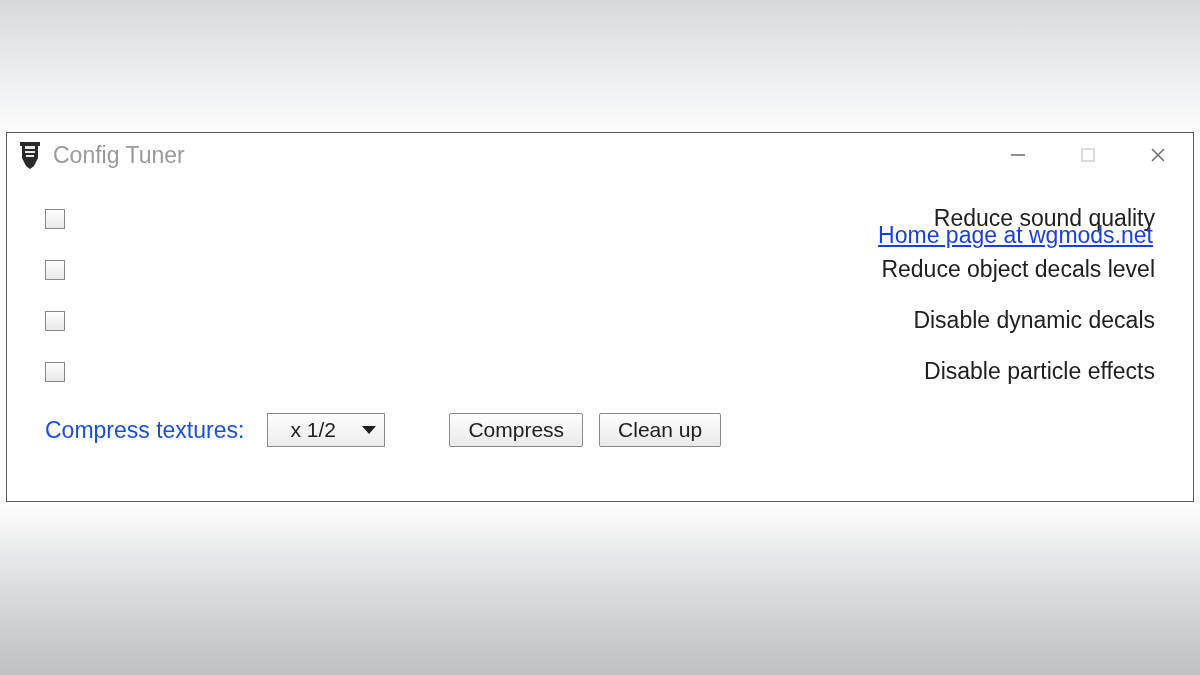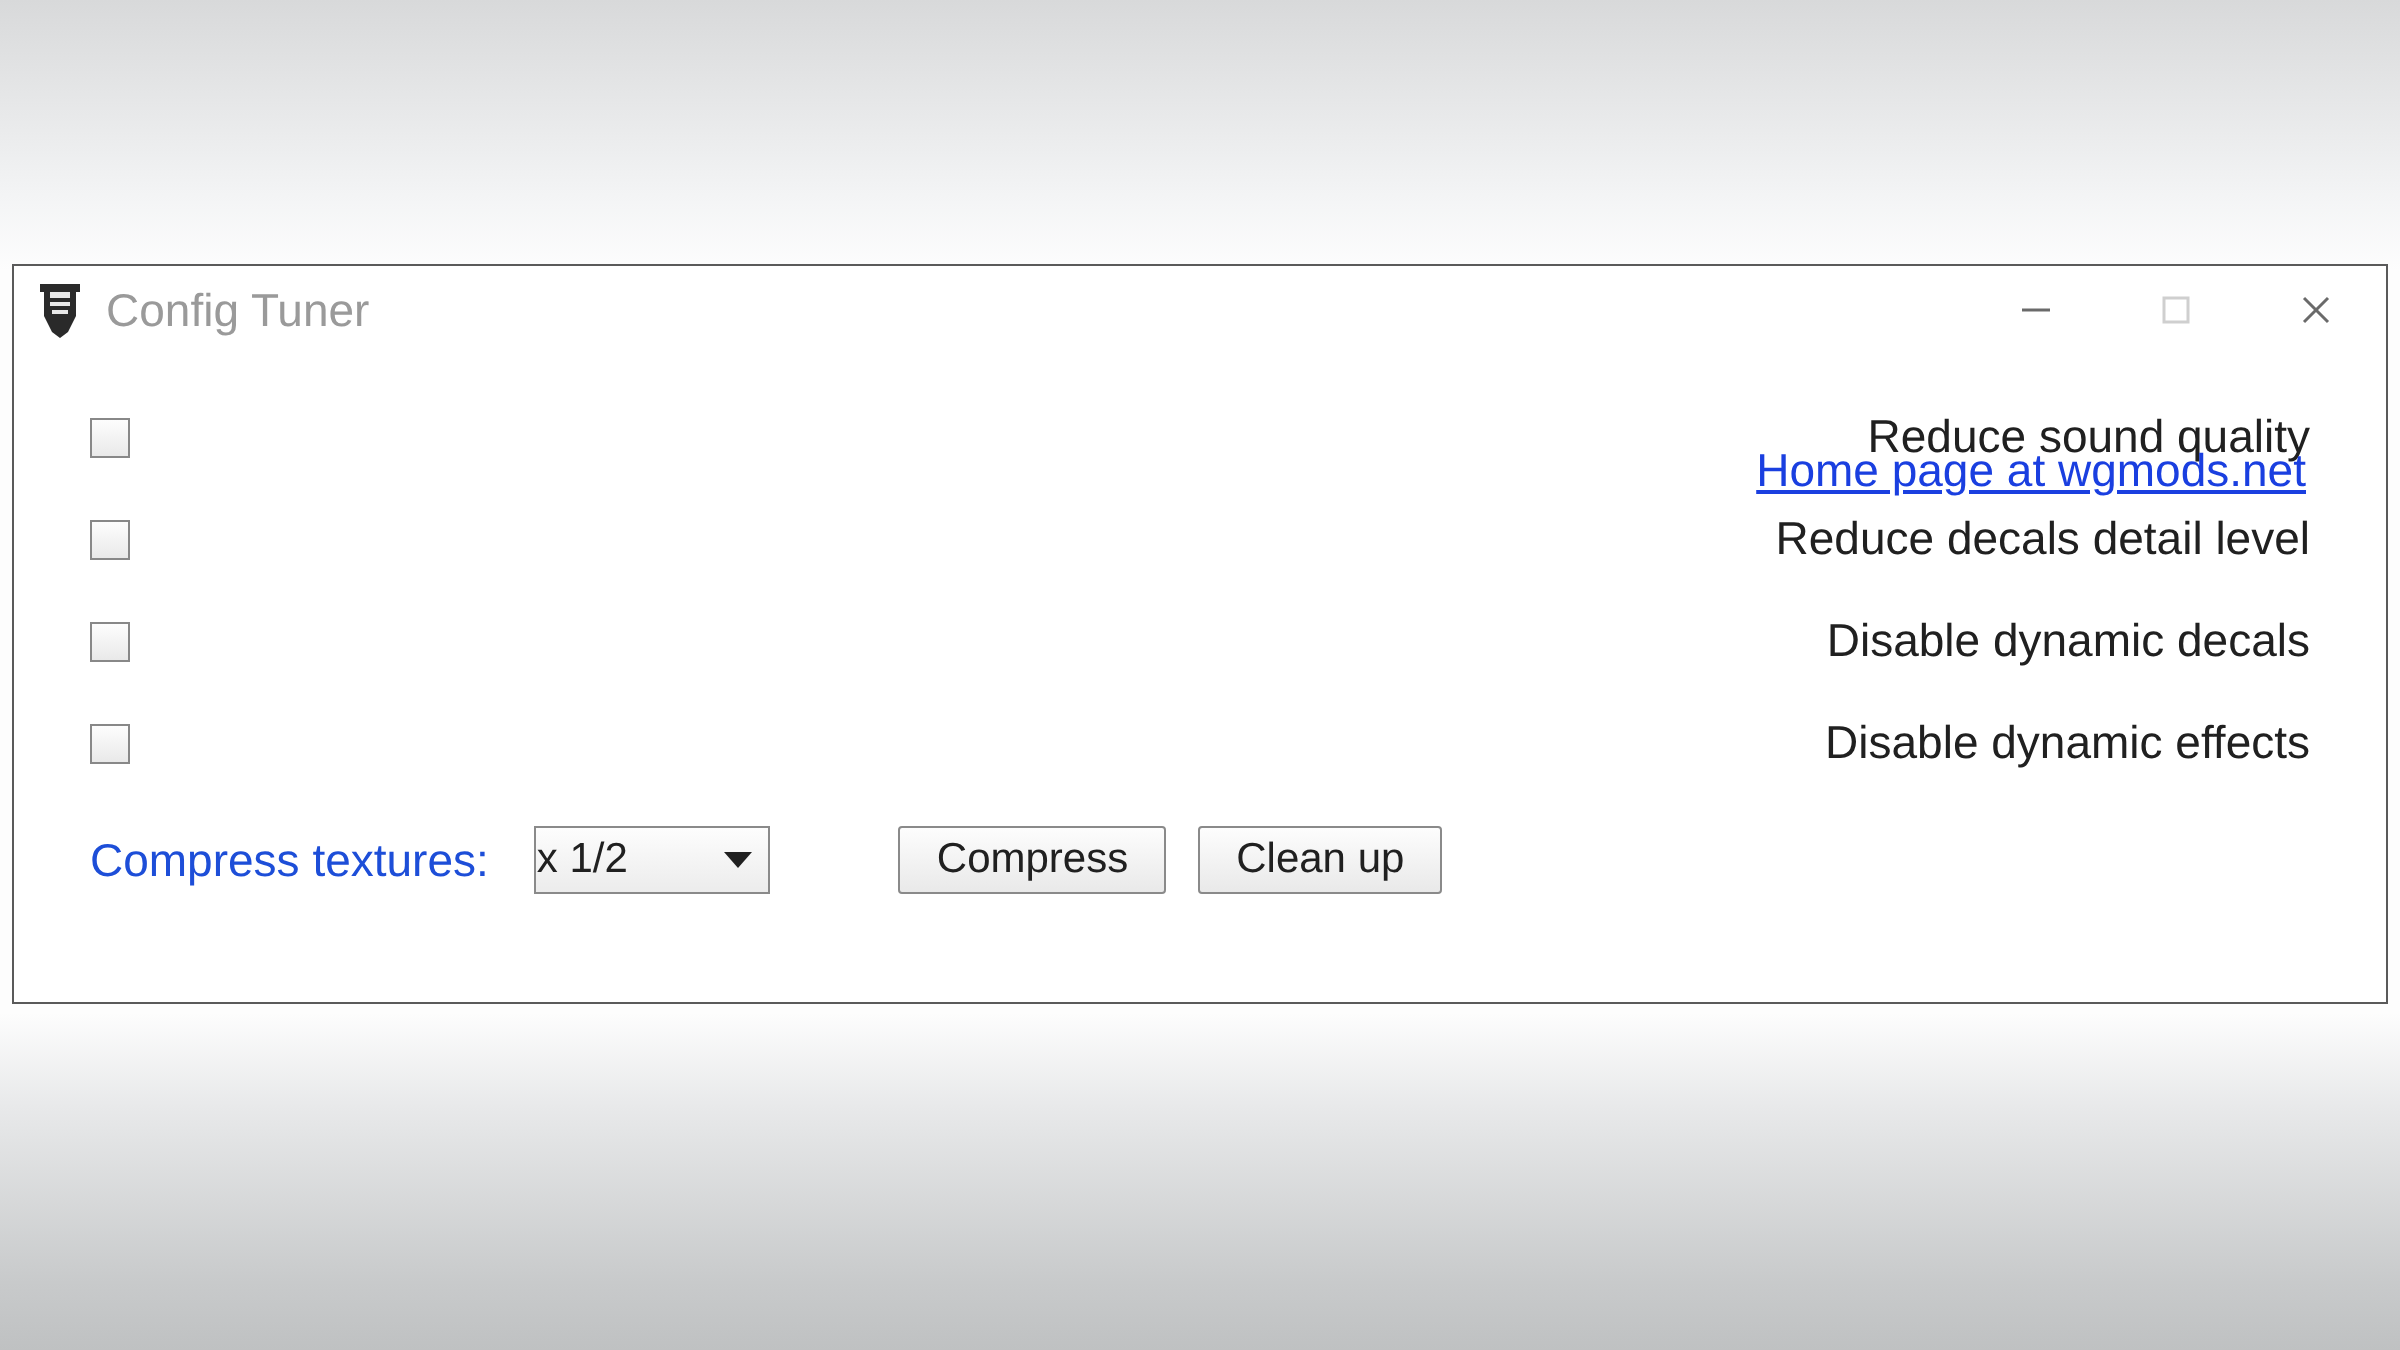--- a/index.html
+++ b/index.html
@@ -99,21 +99,21 @@
       color: #1d4ed8;
       margin-right: 23px;
     }
     .dropdown {
       width: 118px;
       height: 34px;
       border: 1px solid #8a8a8a;
       background: linear-gradient(180deg, #fdfdfd 0%, #ececec 100%);
       display: flex;
       align-items: center;
-      padding: 0 0;
+      padding: 0 22px;
       font-size: 21px;
       color: #202020;
       position: relative;
       cursor: pointer;
       margin-right: 64px;
     }
     .dropdown .caret {
       position: absolute;
       right: 8px;
       top: 50%;
@@ -174,29 +174,29 @@
 
   <div class="content">
     <a class="link">Home page at wgmods.net</a>
 
     <div class="checkbox-row">
       <span class="cb"></span>
       <span class="cb-label">Reduce sound quality</span>
     </div>
     <div class="checkbox-row">
       <span class="cb"></span>
-      <span class="cb-label">Reduce decals detail level</span>
+      <span class="cb-label">Reduce object decals level</span>
     </div>
     <div class="checkbox-row">
       <span class="cb"></span>
       <span class="cb-label">Disable dynamic decals</span>
     </div>
     <div class="checkbox-row">
       <span class="cb"></span>
-      <span class="cb-label">Disable dynamic effects</span>
+      <span class="cb-label">Disable particle effects</span>
     </div>
 
     <div class="bottom-row">
       <span class="compress-label">Compress textures:</span>
       <div class="dropdown">
         <span>x 1/2</span>
         <span class="caret"></span>
       </div>
       <div class="btn">Compress</div>
       <div class="btn">Clean up</div>

